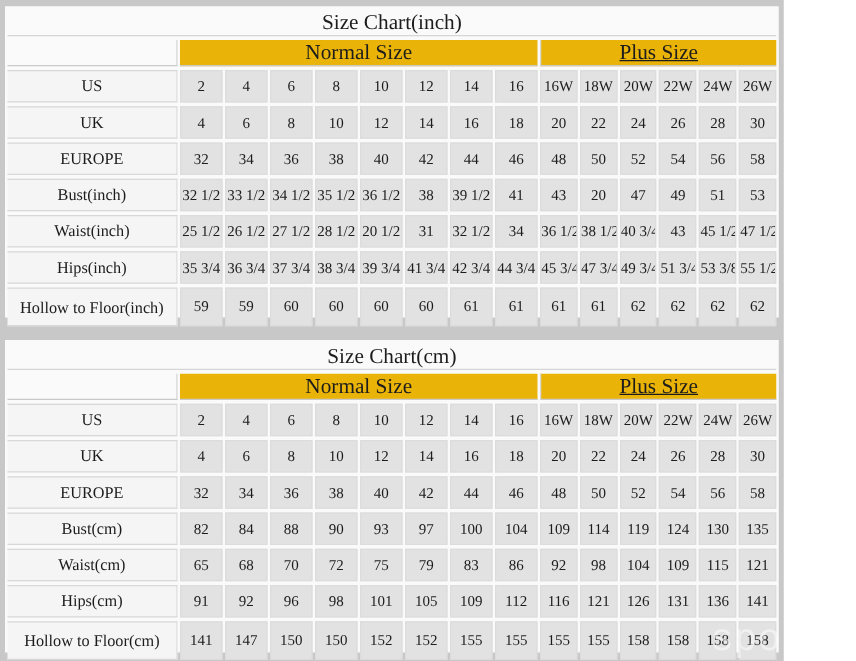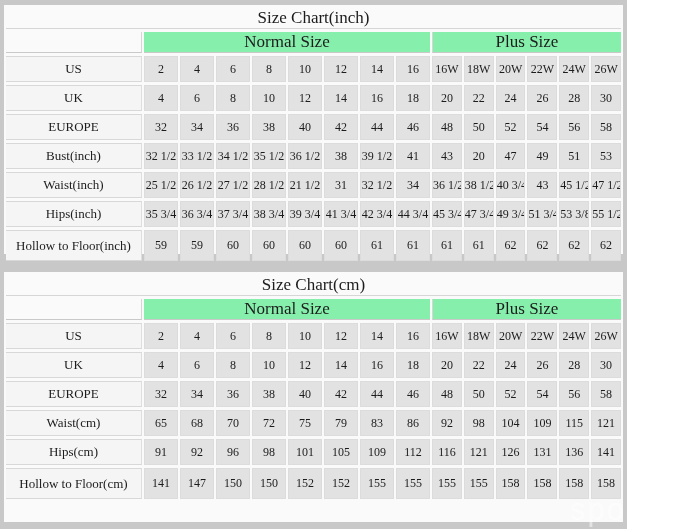--- a/index.html
+++ b/index.html
@@ -52,25 +52,25 @@
     border-bottom: 1px solid #d6d6d6;
   }
   td.corner-cell {
     height: 20px;
     background: #fafafa;
     border-bottom: 1px solid #c9c9c9;
     border-right: 1px solid #d6d6d6;
   }
   td.group-cell {
     height: 20px;
-    background: #86efac;
+    background: #eab308;
     font-size: 17px;
     border-bottom: 1px solid #c9c9c9;
   }
-  td.group-cell + td.group-cell { border-left: 1px solid #d6d6d6; }
+  td.group-cell + td.group-cell { border-left: 1px solid #d6d6d6; text-decoration: underline; }
   td.label-cell {
     height: 24px;
     background: #f5f5f5;
     font-size: 13px;
     border-top: 1px solid #d8d8d8;
     border-bottom: 1px solid #d8d8d8;
     border-right: 1px solid #dedede;
   }
   td.value-cell {
     height: 24px;
@@ -193,21 +193,21 @@
             <td class="value-cell">49</td>
             <td class="value-cell">51</td>
             <td class="value-cell">53</td>
           </tr>
           <tr>
             <td class="label-cell">Waist(inch)</td>
             <td class="value-cell">25 1/2</td>
             <td class="value-cell">26 1/2</td>
             <td class="value-cell">27 1/2</td>
             <td class="value-cell">28 1/2</td>
-            <td class="value-cell">21 1/2</td>
+            <td class="value-cell">20 1/2</td>
             <td class="value-cell">31</td>
             <td class="value-cell">32 1/2</td>
             <td class="value-cell">34</td>
             <td class="value-cell">36 1/2</td>
             <td class="value-cell">38 1/2</td>
             <td class="value-cell">40 3/4</td>
             <td class="value-cell">43</td>
             <td class="value-cell">45 1/2</td>
             <td class="value-cell">47 1/2</td>
           </tr>
@@ -322,20 +322,37 @@
             <td class="value-cell">44</td>
             <td class="value-cell">46</td>
             <td class="value-cell">48</td>
             <td class="value-cell">50</td>
             <td class="value-cell">52</td>
             <td class="value-cell">54</td>
             <td class="value-cell">56</td>
             <td class="value-cell">58</td>
           </tr>
           <tr>
+            <td class="label-cell">Bust(cm)</td>
+            <td class="value-cell">82</td>
+            <td class="value-cell">84</td>
+            <td class="value-cell">88</td>
+            <td class="value-cell">90</td>
+            <td class="value-cell">93</td>
+            <td class="value-cell">97</td>
+            <td class="value-cell">100</td>
+            <td class="value-cell">104</td>
+            <td class="value-cell">109</td>
+            <td class="value-cell">114</td>
+            <td class="value-cell">119</td>
+            <td class="value-cell">124</td>
+            <td class="value-cell">130</td>
+            <td class="value-cell">135</td>
+          </tr>
+          <tr>
             <td class="label-cell">Waist(cm)</td>
             <td class="value-cell">65</td>
             <td class="value-cell">68</td>
             <td class="value-cell">70</td>
             <td class="value-cell">72</td>
             <td class="value-cell">75</td>
             <td class="value-cell">79</td>
             <td class="value-cell">83</td>
             <td class="value-cell">86</td>
             <td class="value-cell">92</td>

